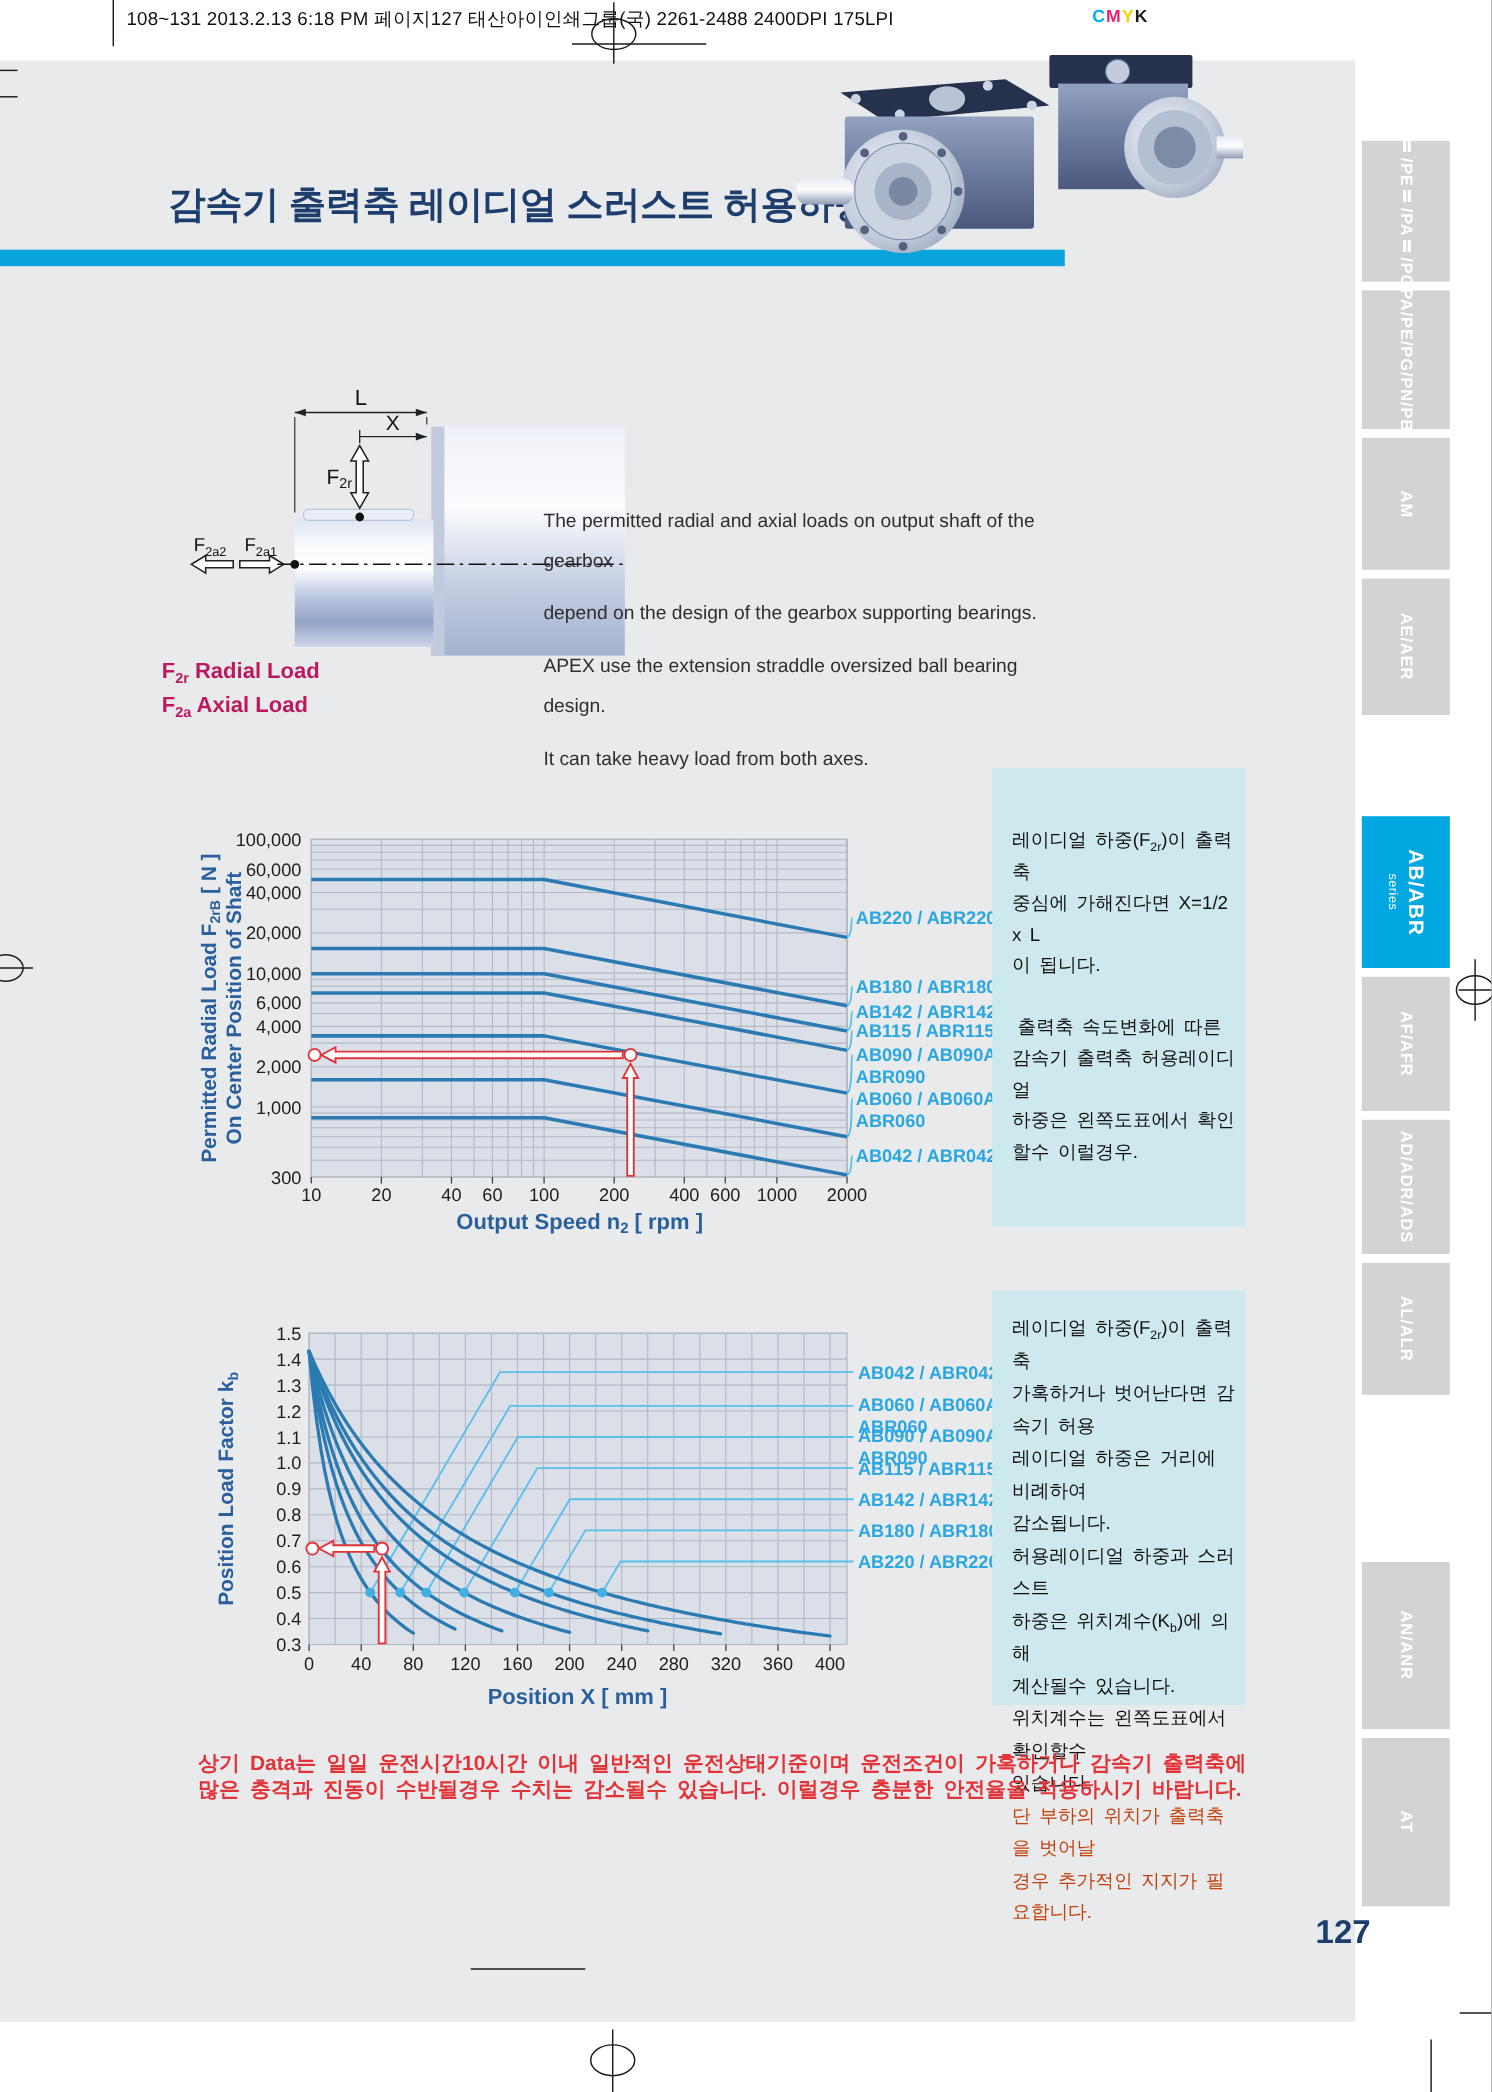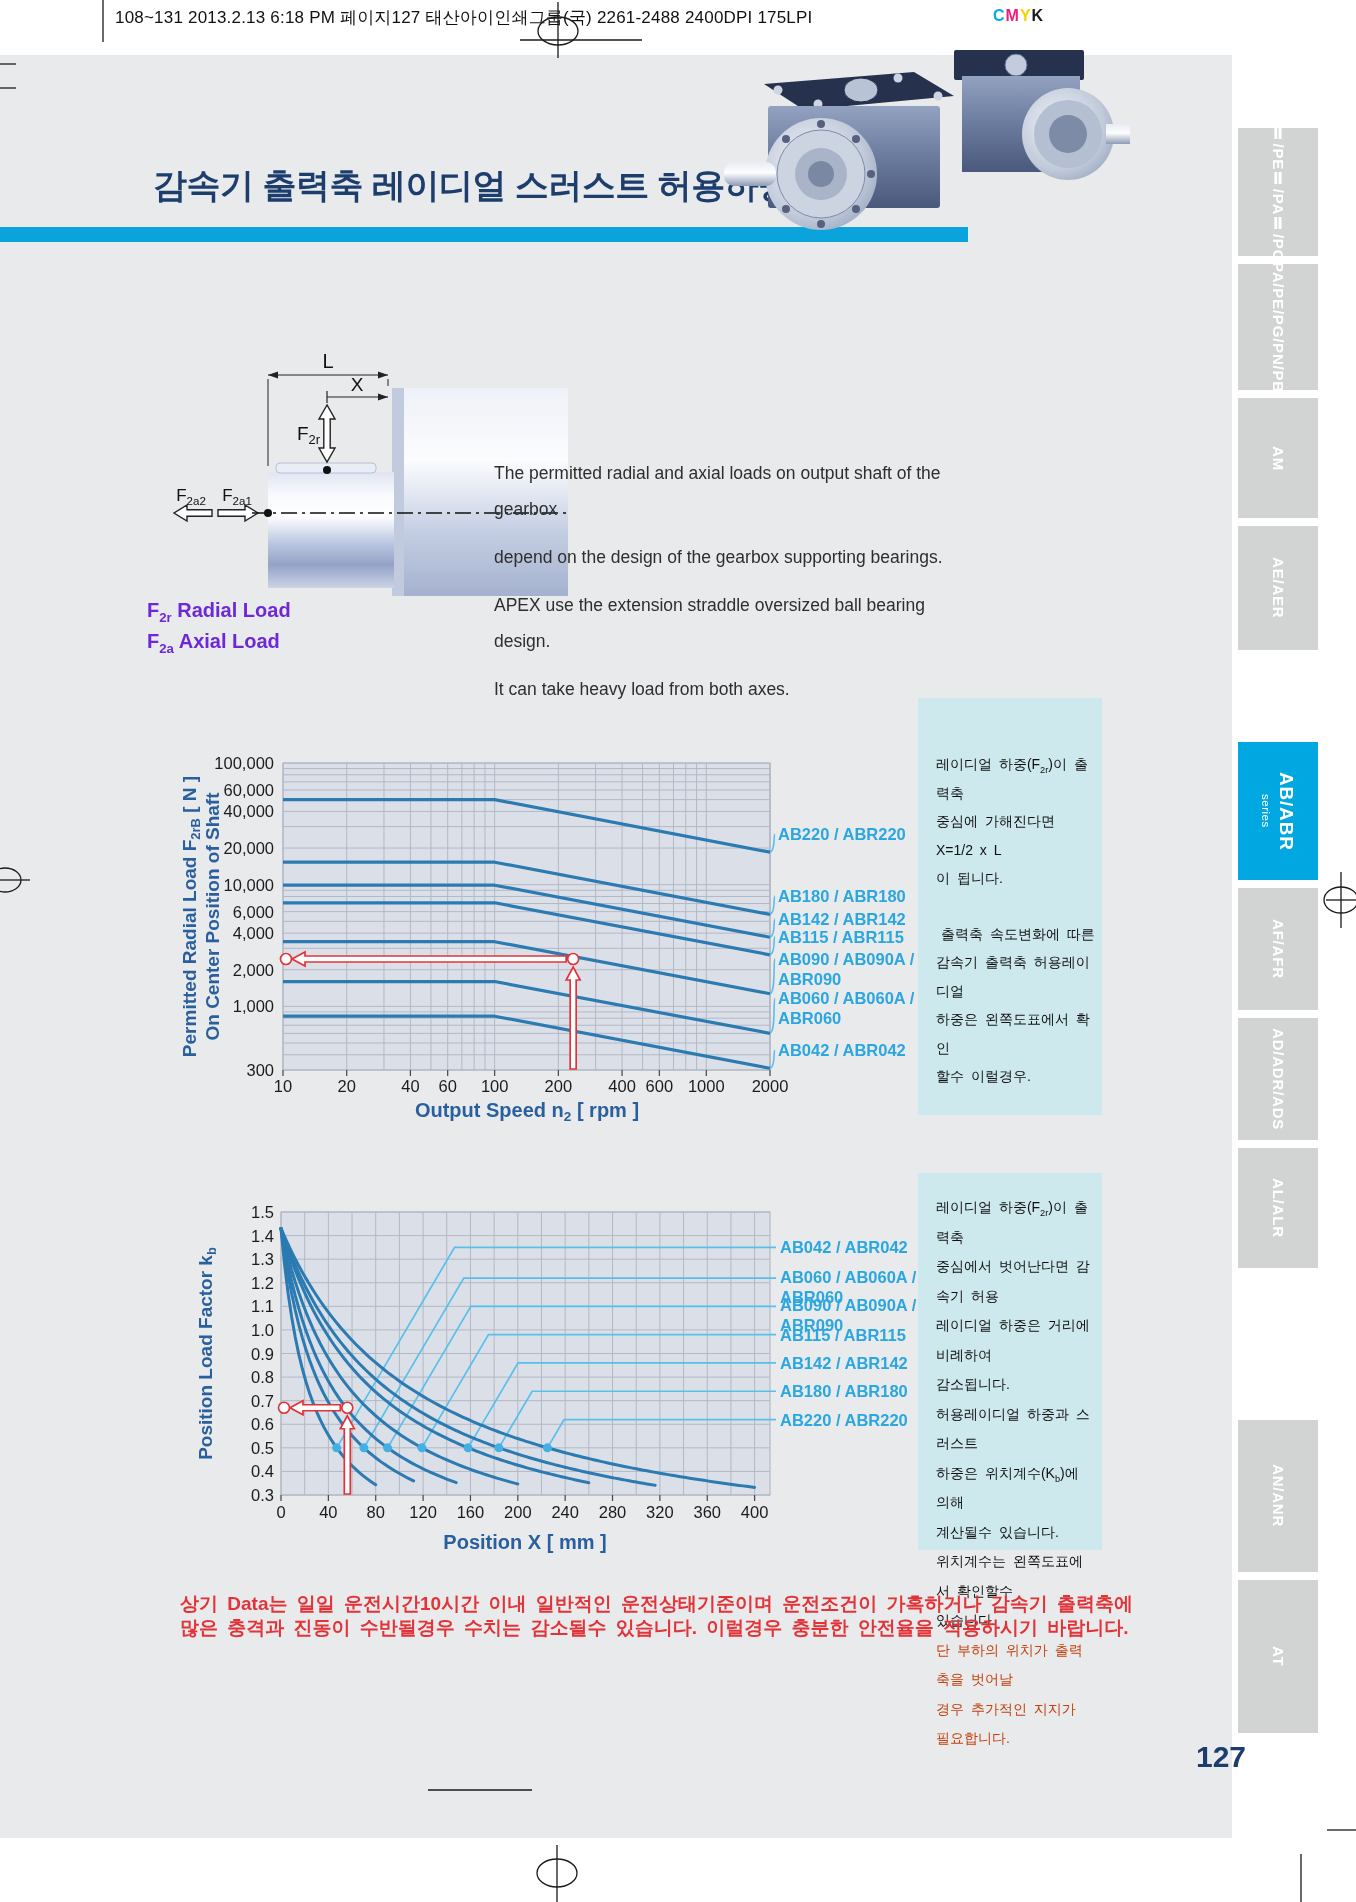--- a/index.html
+++ b/index.html
@@ -12,24 +12,24 @@
   .cmyk{position:absolute;left:993px;top:7px;font-size:16px;font-weight:700;letter-spacing:1px;}
   .cmyk .c{color:#00aeef}.cmyk .m{color:#ec1e79}.cmyk .y{color:#f0d400}.cmyk .k{color:#1a1a1a}
 
   .content-bg{position:absolute;left:0;top:55px;width:1232px;height:1783px;background:#e9eaec;}
   .page-title{position:absolute;left:153px;top:163px;font-size:34px;font-weight:700;color:#1d3e6d;letter-spacing:-.5px;white-space:nowrap;}
   .accent-bar{position:absolute;left:0;top:227px;width:968px;height:15px;background:#0ba3dc;}
 
   .intro{position:absolute;left:482px;top:443px;width:480px;font-size:17.5px;line-height:36px;color:#2e2e2e;}
   .intro p{margin:12px;}
 
-  .force-legend{position:absolute;left:147px;top:595px;font-size:20px;font-weight:700;color:#6d28d9;line-height:31px;}
+  .force-legend{position:absolute;left:147px;top:595px;font-size:20px;font-weight:700;color:#be185d;line-height:31px;}
   .force-legend p{margin:0;}
 
-  .note{position:absolute;width:184px;background:#cde9ee;color:#101010;font-size:14px;word-spacing:3px;margin-left:16px;}
+  .note{position:absolute;width:230px;background:#cde9ee;color:#101010;font-size:17px;word-spacing:3px;}
   .note p{margin:0;padding:0 6px 0 18px;}
   .note.note1{left:902px;top:698px;height:417px;line-height:28.5px;padding-top:52px;box-sizing:border-box;}
   .note.note2{left:902px;top:1173px;height:377px;line-height:29.5px;padding-top:20px;box-sizing:border-box;}
   .note p.gap{margin-top:27px;padding-left:23px;}
   .note p.red{color:#c2410c;}
 
   .footer-warning{position:absolute;left:180px;top:1592px;width:880px;text-align:center;
     color:#e23438;font-size:19px;font-weight:700;line-height:23.5px;word-spacing:4px;white-space:nowrap;}
   .footer-warning p{margin:0;}
 
@@ -417,21 +417,21 @@
       <text x="212" y="1353.5" text-anchor="middle" font-size="19" fill="#2a5f9e" font-weight="700" transform="rotate(-90 212 1353.5)"><tspan>Position Load Factor k</tspan><tspan font-size="68%" dy="4">b</tspan></text>
       <text x="525" y="1549" text-anchor="middle" font-size="20" fill="#2a5f9e" font-weight="700">Position X [ mm ]</text>
       <polygon points="344.3050847457627,1494 344.3050847457627,1428.7416666666666 340.3050847457627,1428.7416666666666 347.3050847457627,1415.7416666666666 354.3050847457627,1428.7416666666666 350.3050847457627,1428.7416666666666 350.3050847457627,1494" fill="#fff" stroke="#e23438" stroke-width="1.7" stroke-linejoin="miter"></polygon>
       <polygon points="340.3050847457627,1404.7416666666666 303,1404.7416666666666 303,1400.7416666666666 290,1407.7416666666666 303,1414.7416666666666 303,1410.7416666666666 340.3050847457627,1410.7416666666666" fill="#fff" stroke="#e23438" stroke-width="1.7" stroke-linejoin="miter"></polygon>
       <circle cx="347.3050847457627" cy="1407.7416666666666" r="5.5" fill="#fff" stroke="#e23438" stroke-width="1.7"></circle>
       <circle cx="284" cy="1407.7416666666666" r="5.5" fill="#fff" stroke="#e23438" stroke-width="1.7"></circle>
     </svg>
 
   <div class="note note2">
       <p>레이디얼 하중(F<sub>2r</sub>)이 출력축</p>
-      <p>중심에서 벗어난다면 감속기 허용</p>
+      <p>가혹하거나 벗어난다면 감속기 허용</p>
       <p>레이디얼 하중은 거리에 비례하여</p>
       <p>감소됩니다.</p>
       <p>허용레이디얼 하중과 스러스트</p>
       <p>하중은 위치계수(K<sub>b</sub>)에 의해</p>
       <p>계산될수 있습니다.</p>
       <p>위치계수는 왼쪽도표에서 확인할수</p>
       <p>있습니다.</p>
       <p class="red">단 부하의 위치가 출력축을 벗어날</p>
       <p class="red">경우 추가적인 지지가 필요합니다.</p>
     </div>

